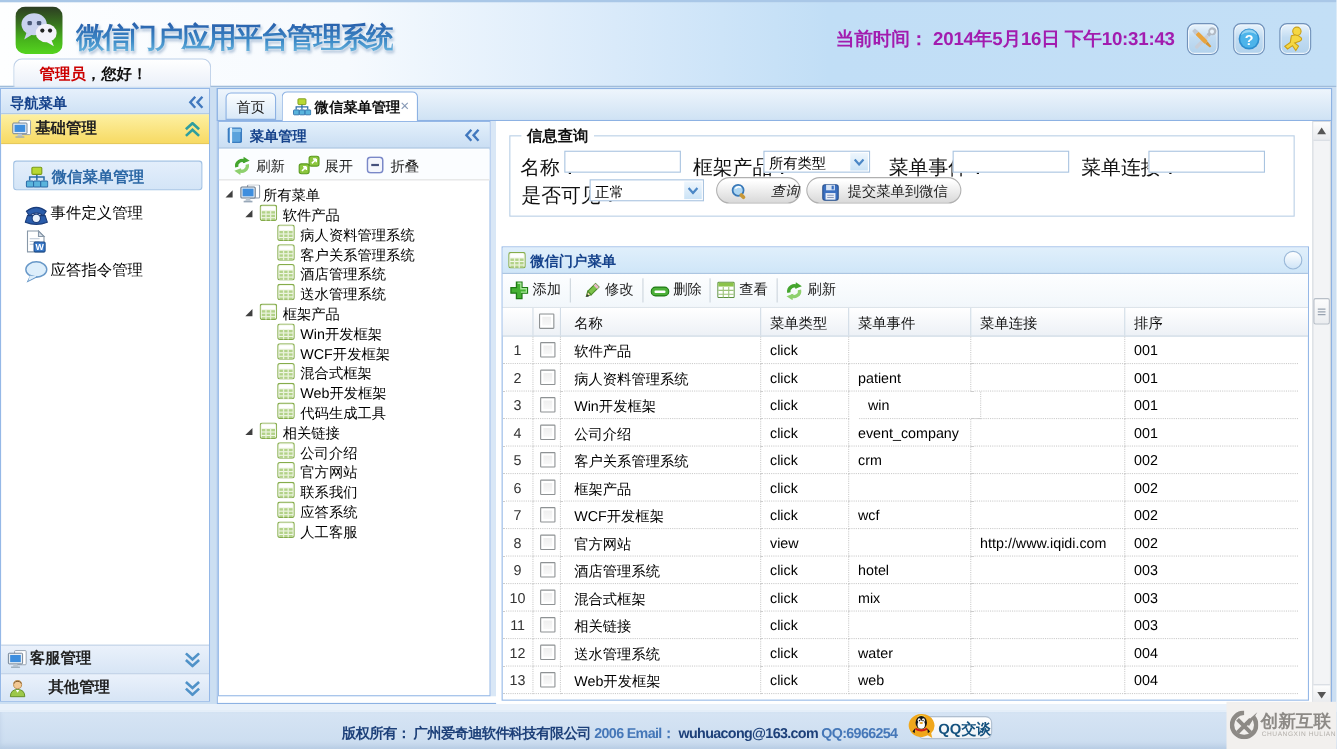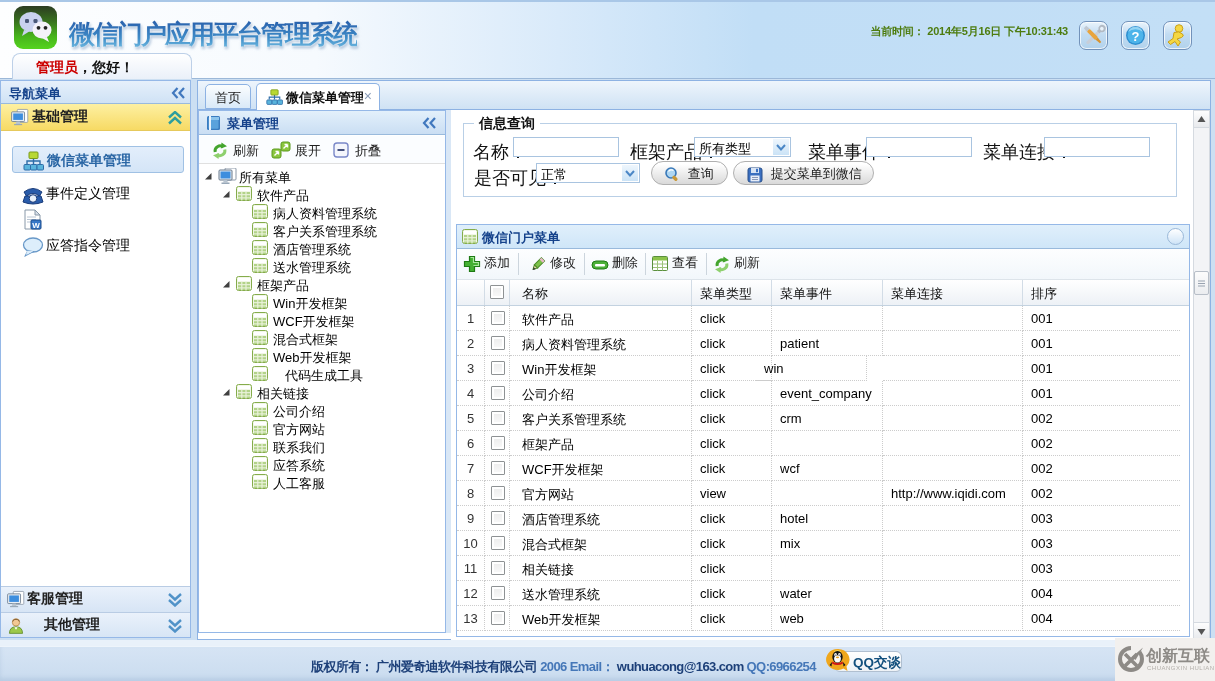--- a/index.html
+++ b/index.html
@@ -5,21 +5,21 @@
 *{margin:0;padding:0;box-sizing:border-box;}
 html,body{width:1215px;height:681px;overflow:hidden;}
 body{font-family:"Liberation Sans",sans-serif;background:#ccdff2;position:relative;}
 .abs{position:absolute;}
 
 #hd{left:0;top:0;width:1215px;height:79px;background:linear-gradient(to right,#fdfeff 0%,#f6fafe 26%,#d9eafa 46%,#c1def6 62%,#c3dff6 100%);border-top:2px solid #a9c7e7;border-bottom:1px solid #9cb8d8;}
 #logo{left:14px;top:6px;}
 #title{left:69px;top:17px;font-size:26px;font-weight:bold;letter-spacing:-2.0px;background:linear-gradient(180deg,#2a63ae 15%,#3f8cc8 60%,#7fc8e8 100%);-webkit-background-clip:text;background-clip:text;color:transparent;filter:drop-shadow(0 0 1px rgba(255,255,255,.95)) drop-shadow(1.5px 2px 1px rgba(130,160,195,.6));}
 #usertab{left:12px;top:53px;width:180px;height:26px;background:linear-gradient(#ffffff,#eaf0f9);border:1px solid #bdd0e8;border-bottom:none;border-radius:8px 8px 0 0;font-size:14px;font-weight:bold;color:#111;padding:5px 0 0 23px;}
 #usertab b{color:#cc0000;}
-#timetxt{top:24px;right:147px;font-size:11px;font-weight:bold;color:#4d7c0f;letter-spacing:-0.2px;}
+#timetxt{top:24px;right:147px;font-size:17px;font-weight:bold;color:#a21caf;letter-spacing:-0.2px;}
 .hbtn{top:21px;width:29px;height:29px;border:1px solid #7292ba;border-radius:7px;background:linear-gradient(#eaf4fc,#c2dcf2 45%,#b2d2ec);box-shadow:inset 0 0 0 1px rgba(255,255,255,.75);}
 
 #sb{left:0;top:80px;width:191px;height:558px;background:#fff;border:1px solid #95b8e7;}
 .sbtitle{left:0;top:0;width:189px;height:23px;background:linear-gradient(#e6f0fb,#cfe2f5);border-bottom:1px solid #99badc;color:#15428b;font-size:13px;font-weight:bold;padding:4px 0 0 8px;}
 #acc1{left:0;top:23px;width:189px;height:27px;background:linear-gradient(#fdf0a2,#f7da64);border-bottom:1px solid #e6c95c;padding:4px 0 0 31px;font-size:14px;font-weight:bold;color:#222;}
 .accb{width:189px;height:25px;background:linear-gradient(#eaf1fb,#d7e5f5);border-top:1px solid #b9cce4;padding:3px 0 0 26px;font-size:14px;font-weight:bold;color:#222;}
 #accb1{left:0;top:505px;height:26px;}
 #accb2{left:0;top:531px;padding-left:43px;}
 .navsel{left:11px;top:65px;width:172px;height:27px;background:linear-gradient(#e3eefb,#d4e5f7);border:1px solid #a0c1e4;border-radius:3px;color:#2b67a5;font-size:14px;font-weight:bold;padding:5px 0 0 34px;}
 .nav{left:11px;width:172px;height:27px;color:#000;font-size:14px;padding:4px 0 0 34px;}
@@ -454,21 +454,21 @@
         <g fill="#b2d288">
           <rect x="2" y="6" width="12" height="2.2"></rect>
           <rect x="2" y="9.2" width="12" height="2.2"></rect>
           <rect x="2" y="12.4" width="12" height="1.6"></rect>
         </g>
         <g fill="#eaf2da">
           <rect x="5.2" y="5.5" width="1.2" height="9"></rect>
           <rect x="9.4" y="5.5" width="1.2" height="9"></rect>
         </g>
       </svg>
-      <span class="tntx" style="left:74px;margin-left:12px;">代码生成工具</span>
+      <span class="tntx" style="left:74px;">代码生成工具</span>
     </div>
 <div class="tn" style="top:272px;">
       <svg width="9" height="9" viewBox="0 0 9 9" style="left:23px;top:5px;">
         <path d="M7.5 1 V7.5 H1 Z" fill="#404040"></path>
       </svg>
       <svg width="16" height="15" viewBox="0 0 16 15" style="left:37px;">
         <rect x=".5" y=".5" width="15" height="14" rx="2" fill="#f2f7e8" stroke="#85ac4b"></rect>
         <rect x="2" y="2" width="12" height="3" fill="#fff"></rect>
         <g fill="#b2d288">
           <rect x="2" y="6" width="12" height="2.2"></rect>
@@ -581,21 +581,21 @@
 <div class="abs flb" style="left:474px;top:166px;">是否可见：</div>
 <div class="fsel" style="left:536px;top:163px;width:104px;">正常<div class="farr"><svg width="10" height="7" viewBox="0 0 10 7">
         <path d="M1 1 L5 5.5 L9 1" stroke="#4b87c6" stroke-width="2" fill="none"></path>
       </svg></div></div>
 <div class="gbtn" style="left:651px;top:161px;width:77px;padding:3px 0 0 12px;">
  <svg width="17" height="17" viewBox="0 0 17 17" style="vertical-align:-3px;">
   <circle cx="7" cy="7" r="5" fill="#aed6f2" stroke="#3878b8" stroke-width="1.6"></circle>
   <path d="M4.5 5.5 a3.5 3.5 0 0 1 5 -1" stroke="#fff" stroke-width="1.4" fill="none"></path>
   <rect x="10" y="9" width="6" height="3.4" rx="1.6" transform="rotate(45 10 9)" fill="#c89838"></rect>
  </svg>
- <span style="margin-left:3px;">查询</span></div>
+ <span style="margin-left:16px;font-style:italic;">查询</span></div>
 <div class="gbtn" style="left:733px;top:161px;width:141px;padding:3px 0 0 13px;">
  <svg width="16" height="16" viewBox="0 0 16 16" style="vertical-align:-3px;">
   <rect x="1" y="1" width="14" height="14" rx="2" fill="#3a6fc0" stroke="#28508c"></rect>
   <rect x="4" y="1" width="8" height="5" fill="#d8e4f4"></rect>
       <rect x="9" y="1.8" width="2" height="3.4" fill="#3a6fc0"></rect>
   <rect x="3.5" y="8.5" width="9" height="6" fill="#e8eef8"></rect>
   <path d="M5 10.5 h6 M5 12.5 h6" stroke="#8898b8" stroke-width="1"></path>
  </svg>
  <span style="margin-left:4px;">提交菜单到微信</span></div>
 
@@ -689,21 +689,21 @@
       <div class="dcell" style="left:426px;width:140px;"></div>
       <div class="dcell" style="left:566px;width:157px;border-right:none;">001</div>
     </div>
 <div class="drow" style="top:131px;">
       <div class="dcell cnum" style="left:0;width:28px;">3</div>
       <div class="dcell" style="left:28px;width:25px;">
         <span class="cbx"></span>
       </div>
       <div class="dcell" style="left:53px;width:182px;padding-left:12px;">Win开发框架</div>
       <div class="dcell" style="left:235px;width:80px;">click</div>
-      <div class="dcell" style="left:299px;width:111px;">win</div>
+      <div class="dcell" style="left:324px;width:111px;">win</div>
       <div class="dcell" style="left:426px;width:140px;"></div>
       <div class="dcell" style="left:566px;width:157px;border-right:none;">001</div>
     </div>
 <div class="drow" style="top:156px;">
       <div class="dcell cnum" style="left:0;width:28px;">4</div>
       <div class="dcell" style="left:28px;width:25px;">
         <span class="cbx"></span>
       </div>
       <div class="dcell" style="left:53px;width:182px;padding-left:12px;">公司介绍</div>
       <div class="dcell" style="left:235px;width:80px;">click</div>

